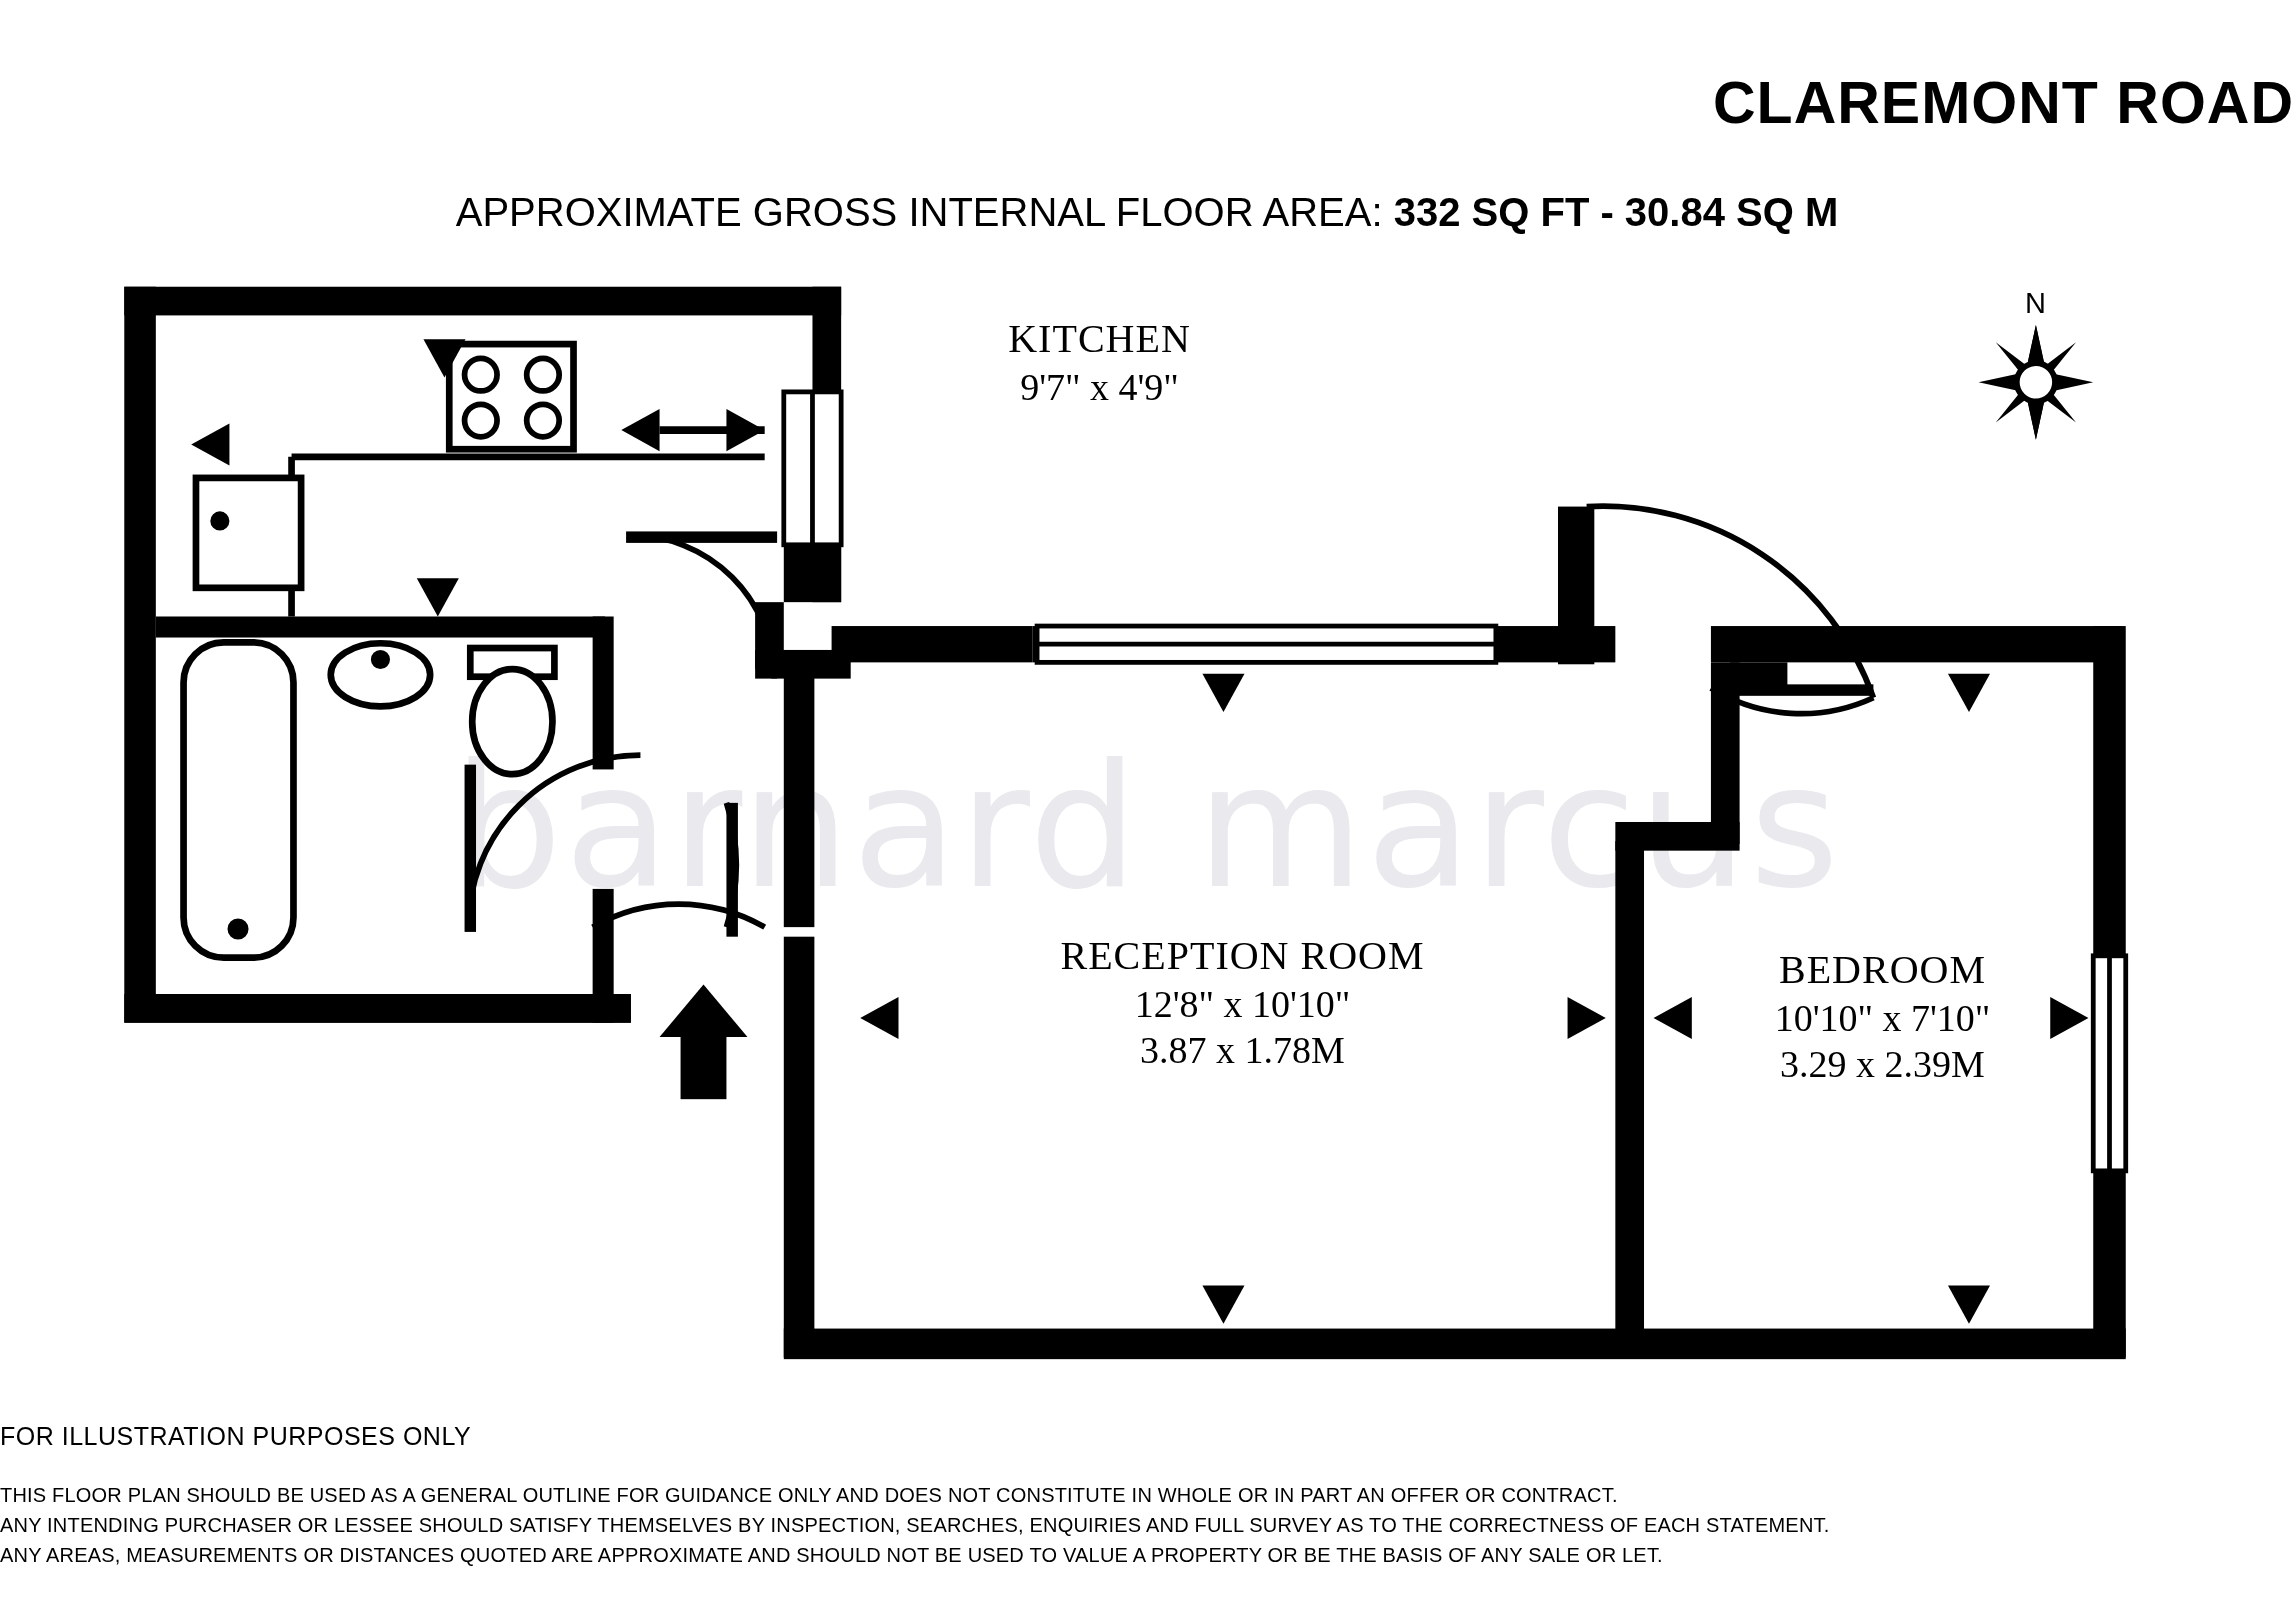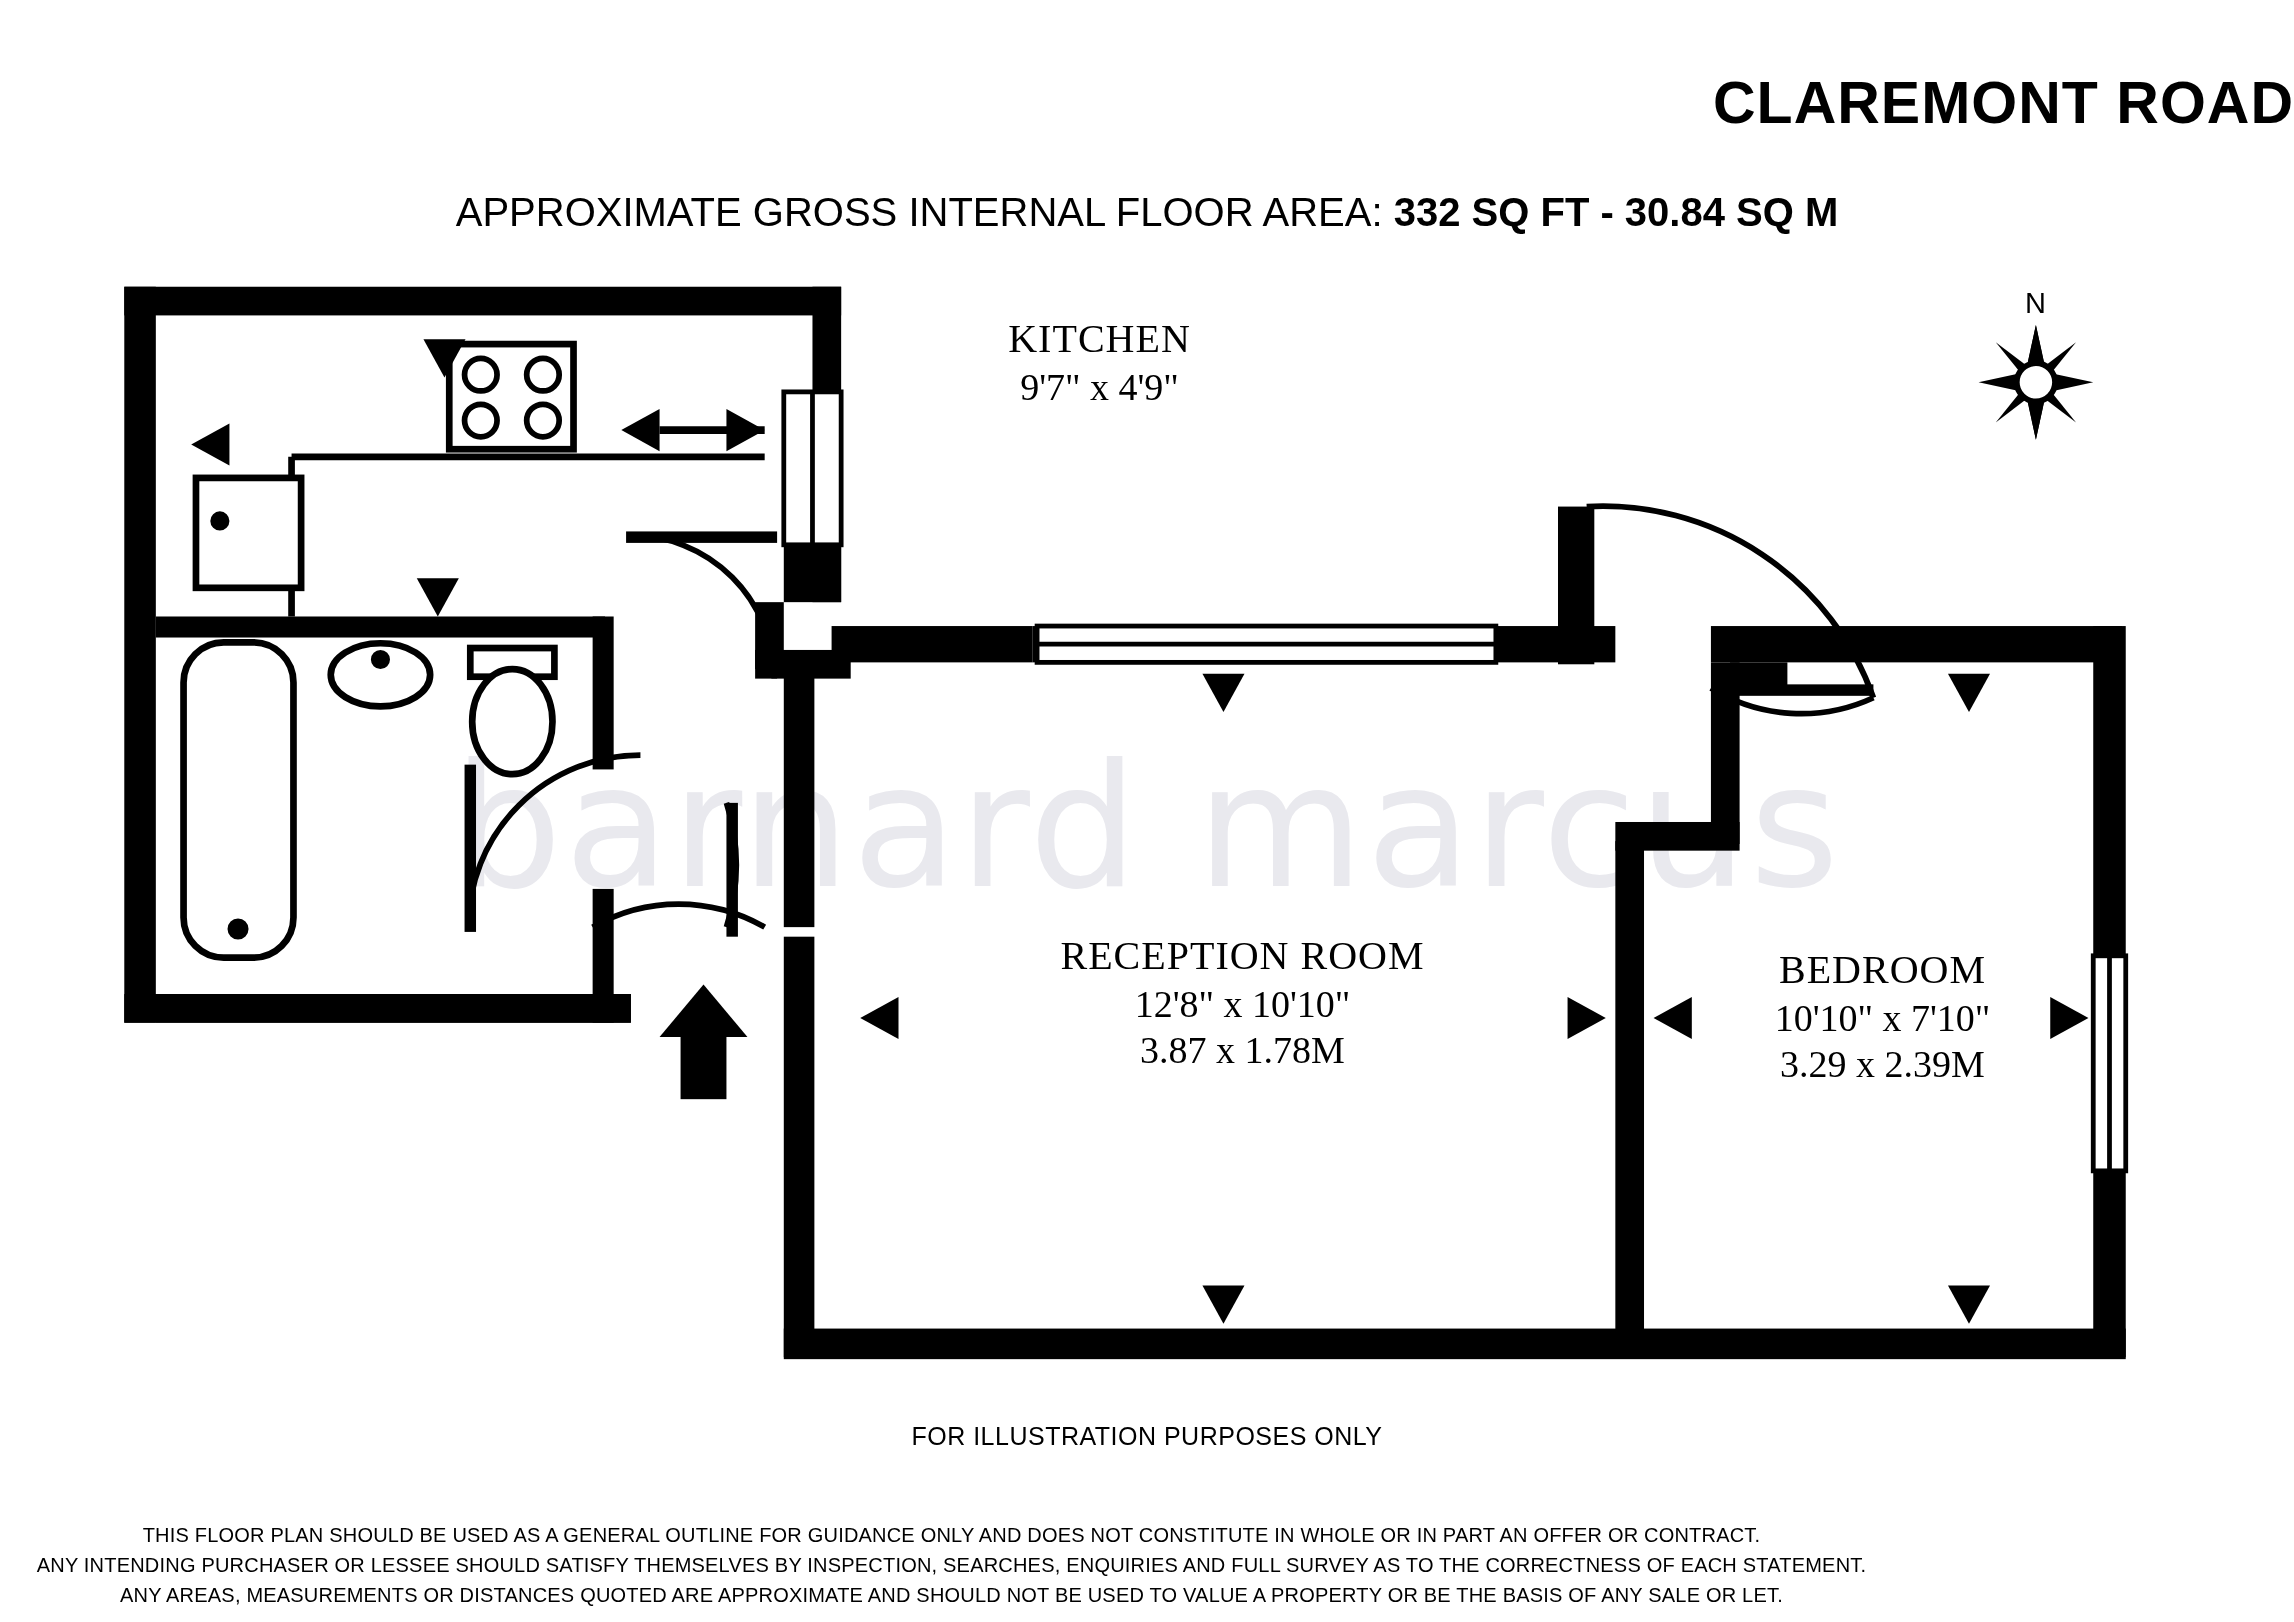--- a/index.html
+++ b/index.html
@@ -59,34 +59,32 @@
     font-size: 38px;
   }
   #kitchen-label { left: 899px; top: 315px; width: 401px; }
   #reception-label { left: 994px; top: 932px; width: 497px; }
   #bedroom-label { left: 1682px; top: 946px; width: 401px; }
   .footer-main {
     position: absolute;
     left: 0;
     top: 1422px;
     width: 2294px;
-    text-align: center;
+    text-align: left;
     font-size: 25px;
     letter-spacing: 0.5px;
   }
   .footer-disclaimer {
     position: absolute;
     left: 0;
     top: 1480px;
     width: 1903px;
-    text-align: center;
     font-size: 20px;
     line-height: 1.5;
     letter-spacing: 0.2px;
-    margin-top: 40px;
   }
   .compass-n {
     position: absolute;
     left: 2007px;
     top: 287px;
     width: 57px;
     text-align: center;
     font-size: 29px;
   }
   .watermark {

